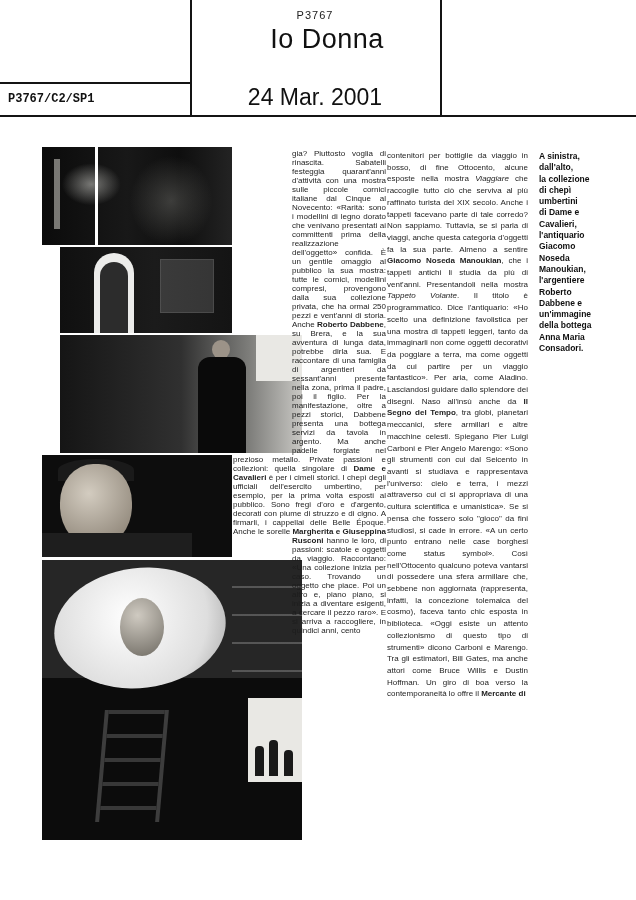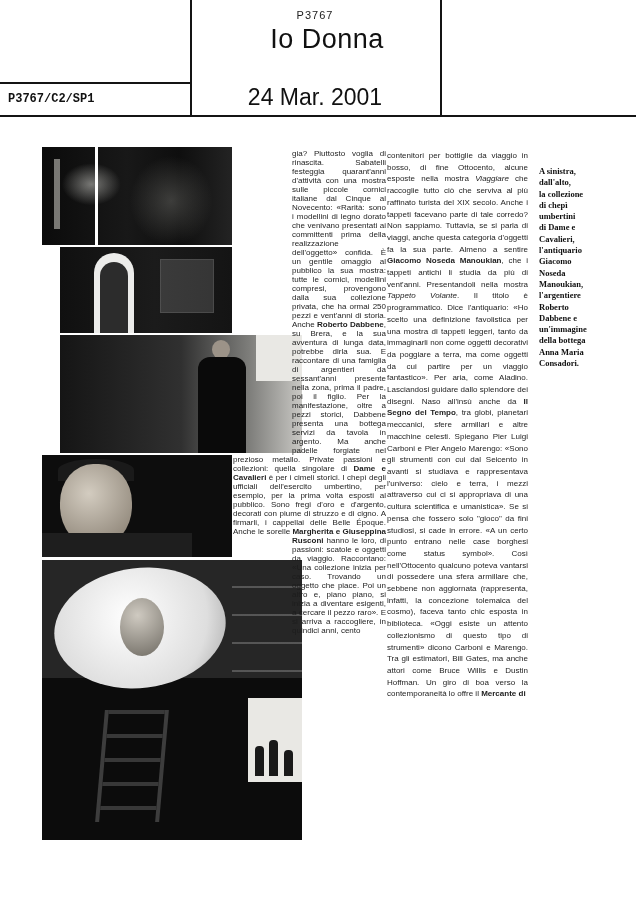--- a/index.html
+++ b/index.html
@@ -62,22 +62,22 @@
     -webkit-hyphens:auto;hyphens:auto;}
   .col1{left:232px;top:149px;width:154px;height:680px;}
   .col2{left:387px;top:150px;width:141px;height:680px;line-height:11.7px;}
   .wrap-spacer{float:left;}
   .sp-a{width:60px;height:207px;margin-top:92px;}
   .sp-b{clear:left;width:1px;height:92px;}
   .sp-c{clear:left;width:60px;height:262px;}
   .b{font-weight:bold;}
   .i{font-style:italic;}
   
-  .caption{position:absolute;left:539px;top:166px;width:96px;font-size:8.5px;line-height:11.3px;
-    font-weight:bold;color:#101010;white-space:pre-line;font-family:Liberation Serif, serif;}
+  .caption{position:absolute;left:539px;top:151px;width:96px;font-size:8.5px;line-height:11.3px;
+    font-weight:bold;color:#101010;white-space:pre-line;}
 </style>
 </head>
 <body>
 
 <div class="page">
 
   <div class="vrule left"></div>
   <div class="vrule right"></div>
   <div class="hrule-left"></div>
   <div class="head-center">

